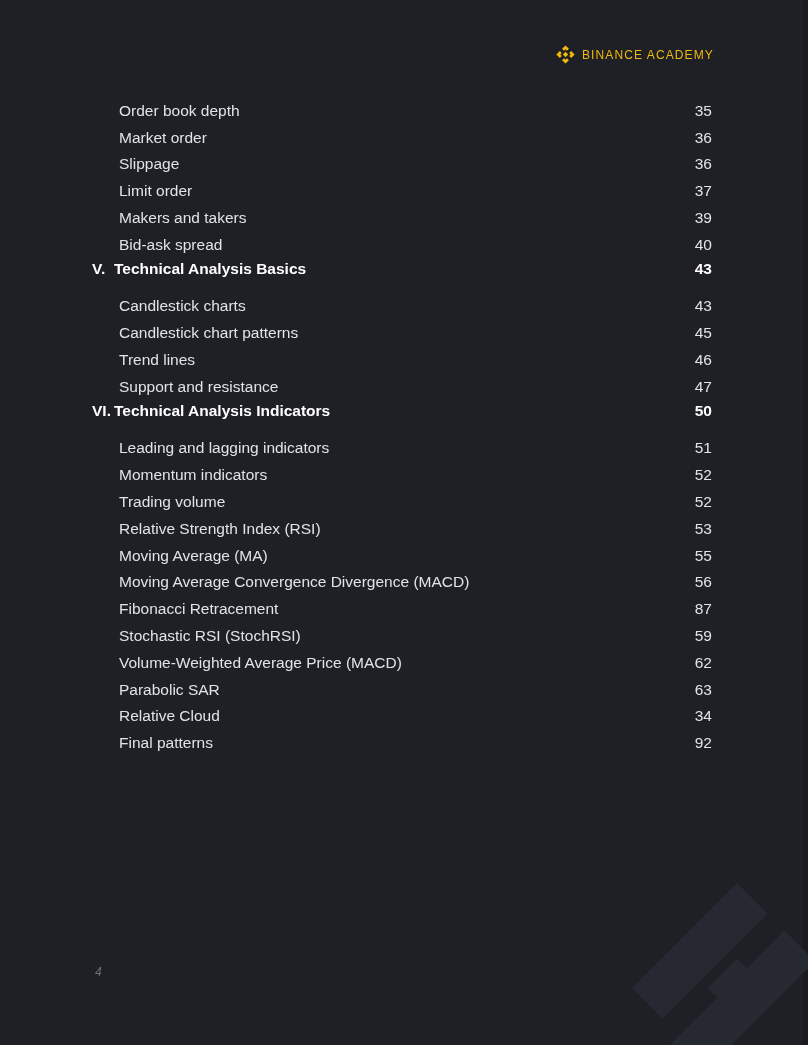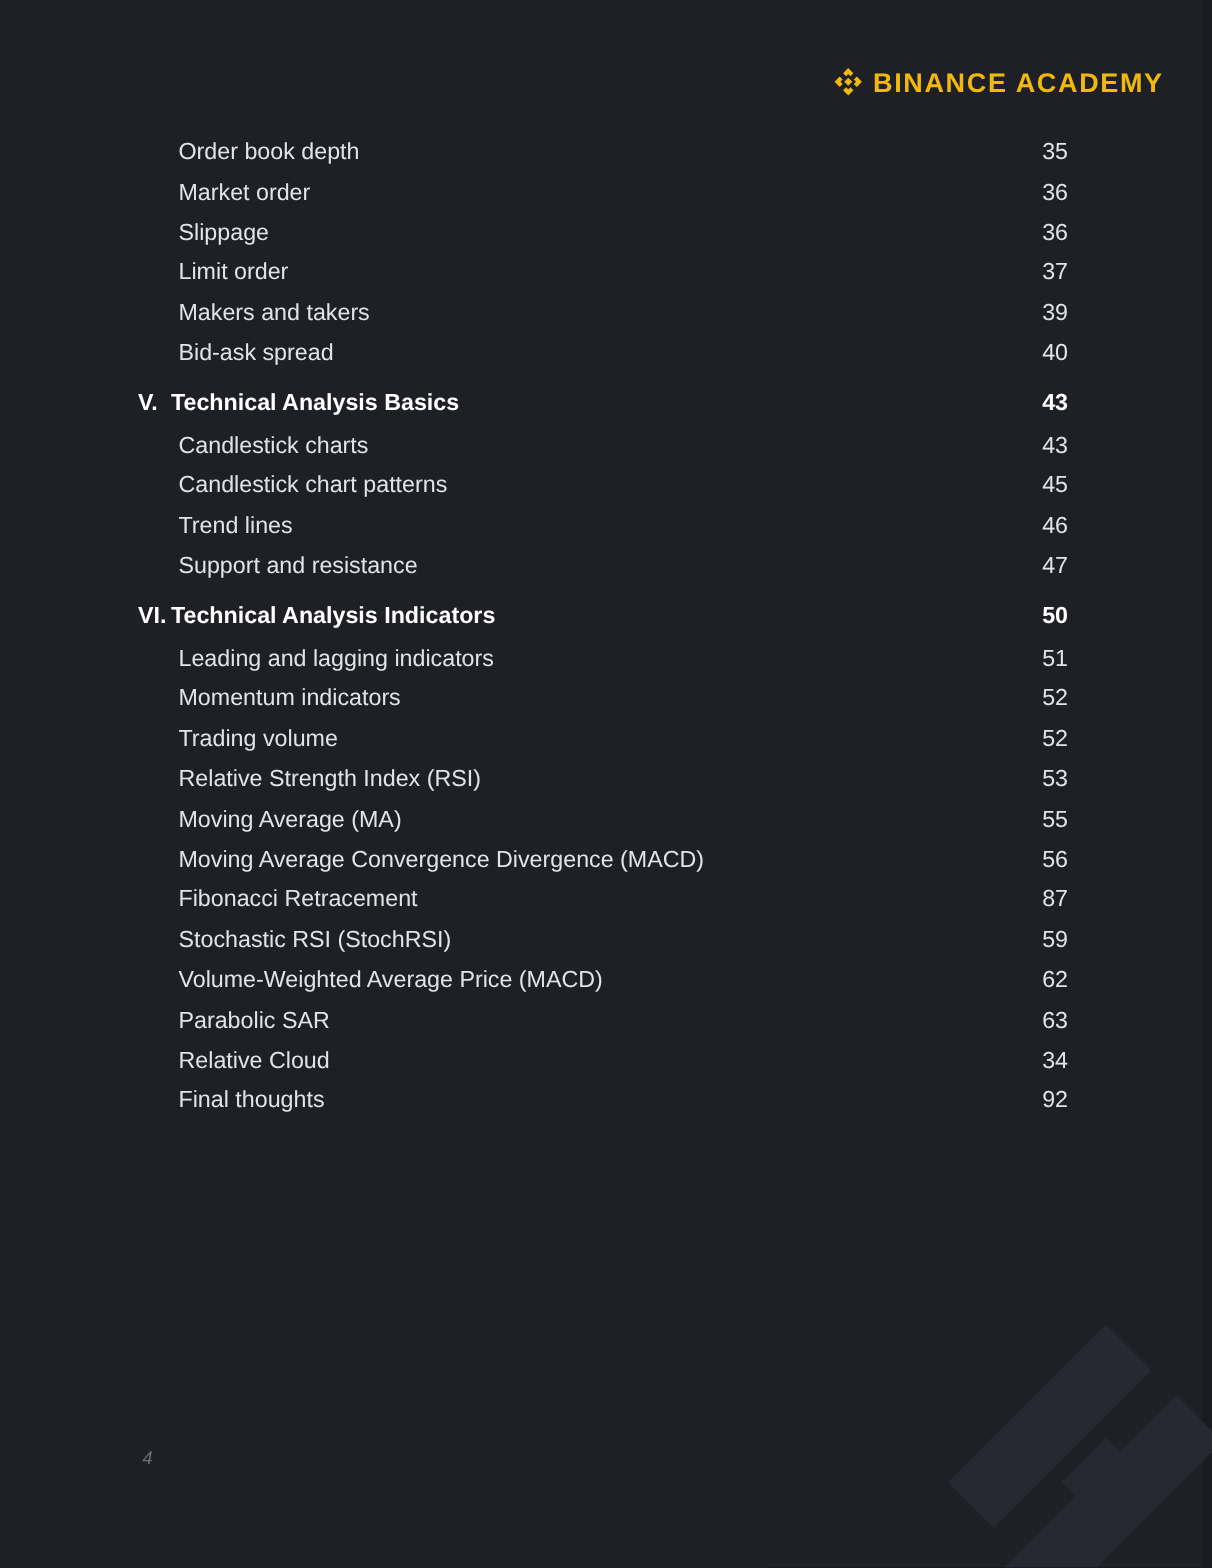--- a/index.html
+++ b/index.html
@@ -51,22 +51,22 @@
     align-items: center;
     gap: 7px;
   }
   .brand-mark {
     width: 19px;
     height: 19px;
     display: block;
   }
   .brand-text {
     color: #F0B90B;
-    font-size: 18px;
-    font-weight: bold;
+    font-size: 12px;
+    font-weight: normal;
     letter-spacing: 1.1px;
     white-space: nowrap;
     line-height: 1;
   }
 
   
   .toc {
     position: absolute;
     left: 92px;
     top: 93px;
@@ -101,20 +101,21 @@
   .toc-row.section .numeral {
     display: inline-block;
     min-width: 22px;
   }
 
   
   .toc-row.entry {
     padding-left: 27px;
     color: #e2e3e6;
     font-weight: normal;
+    align-items: flex-end;
   }
 
   
   .toc-row.section {
     margin-top: 6px;
     margin-bottom: 2px;
   }
 
   
   .folio {
@@ -268,21 +269,21 @@
         <span class="label">Parabolic SAR</span>
         <span class="spacer"></span>
         <span class="page-no">63</span>
       </div>
       <div class="toc-row entry">
         <span class="label">Relative Cloud</span>
         <span class="spacer"></span>
         <span class="page-no">34</span>
       </div>
       <div class="toc-row entry">
-        <span class="label">Final thoughts</span>
+        <span class="label">Final patterns</span>
         <span class="spacer"></span>
         <span class="page-no">92</span>
       </div>
     </div>
 
   <div class="folio">4</div>
 
 </div>
 
 </body></html>

